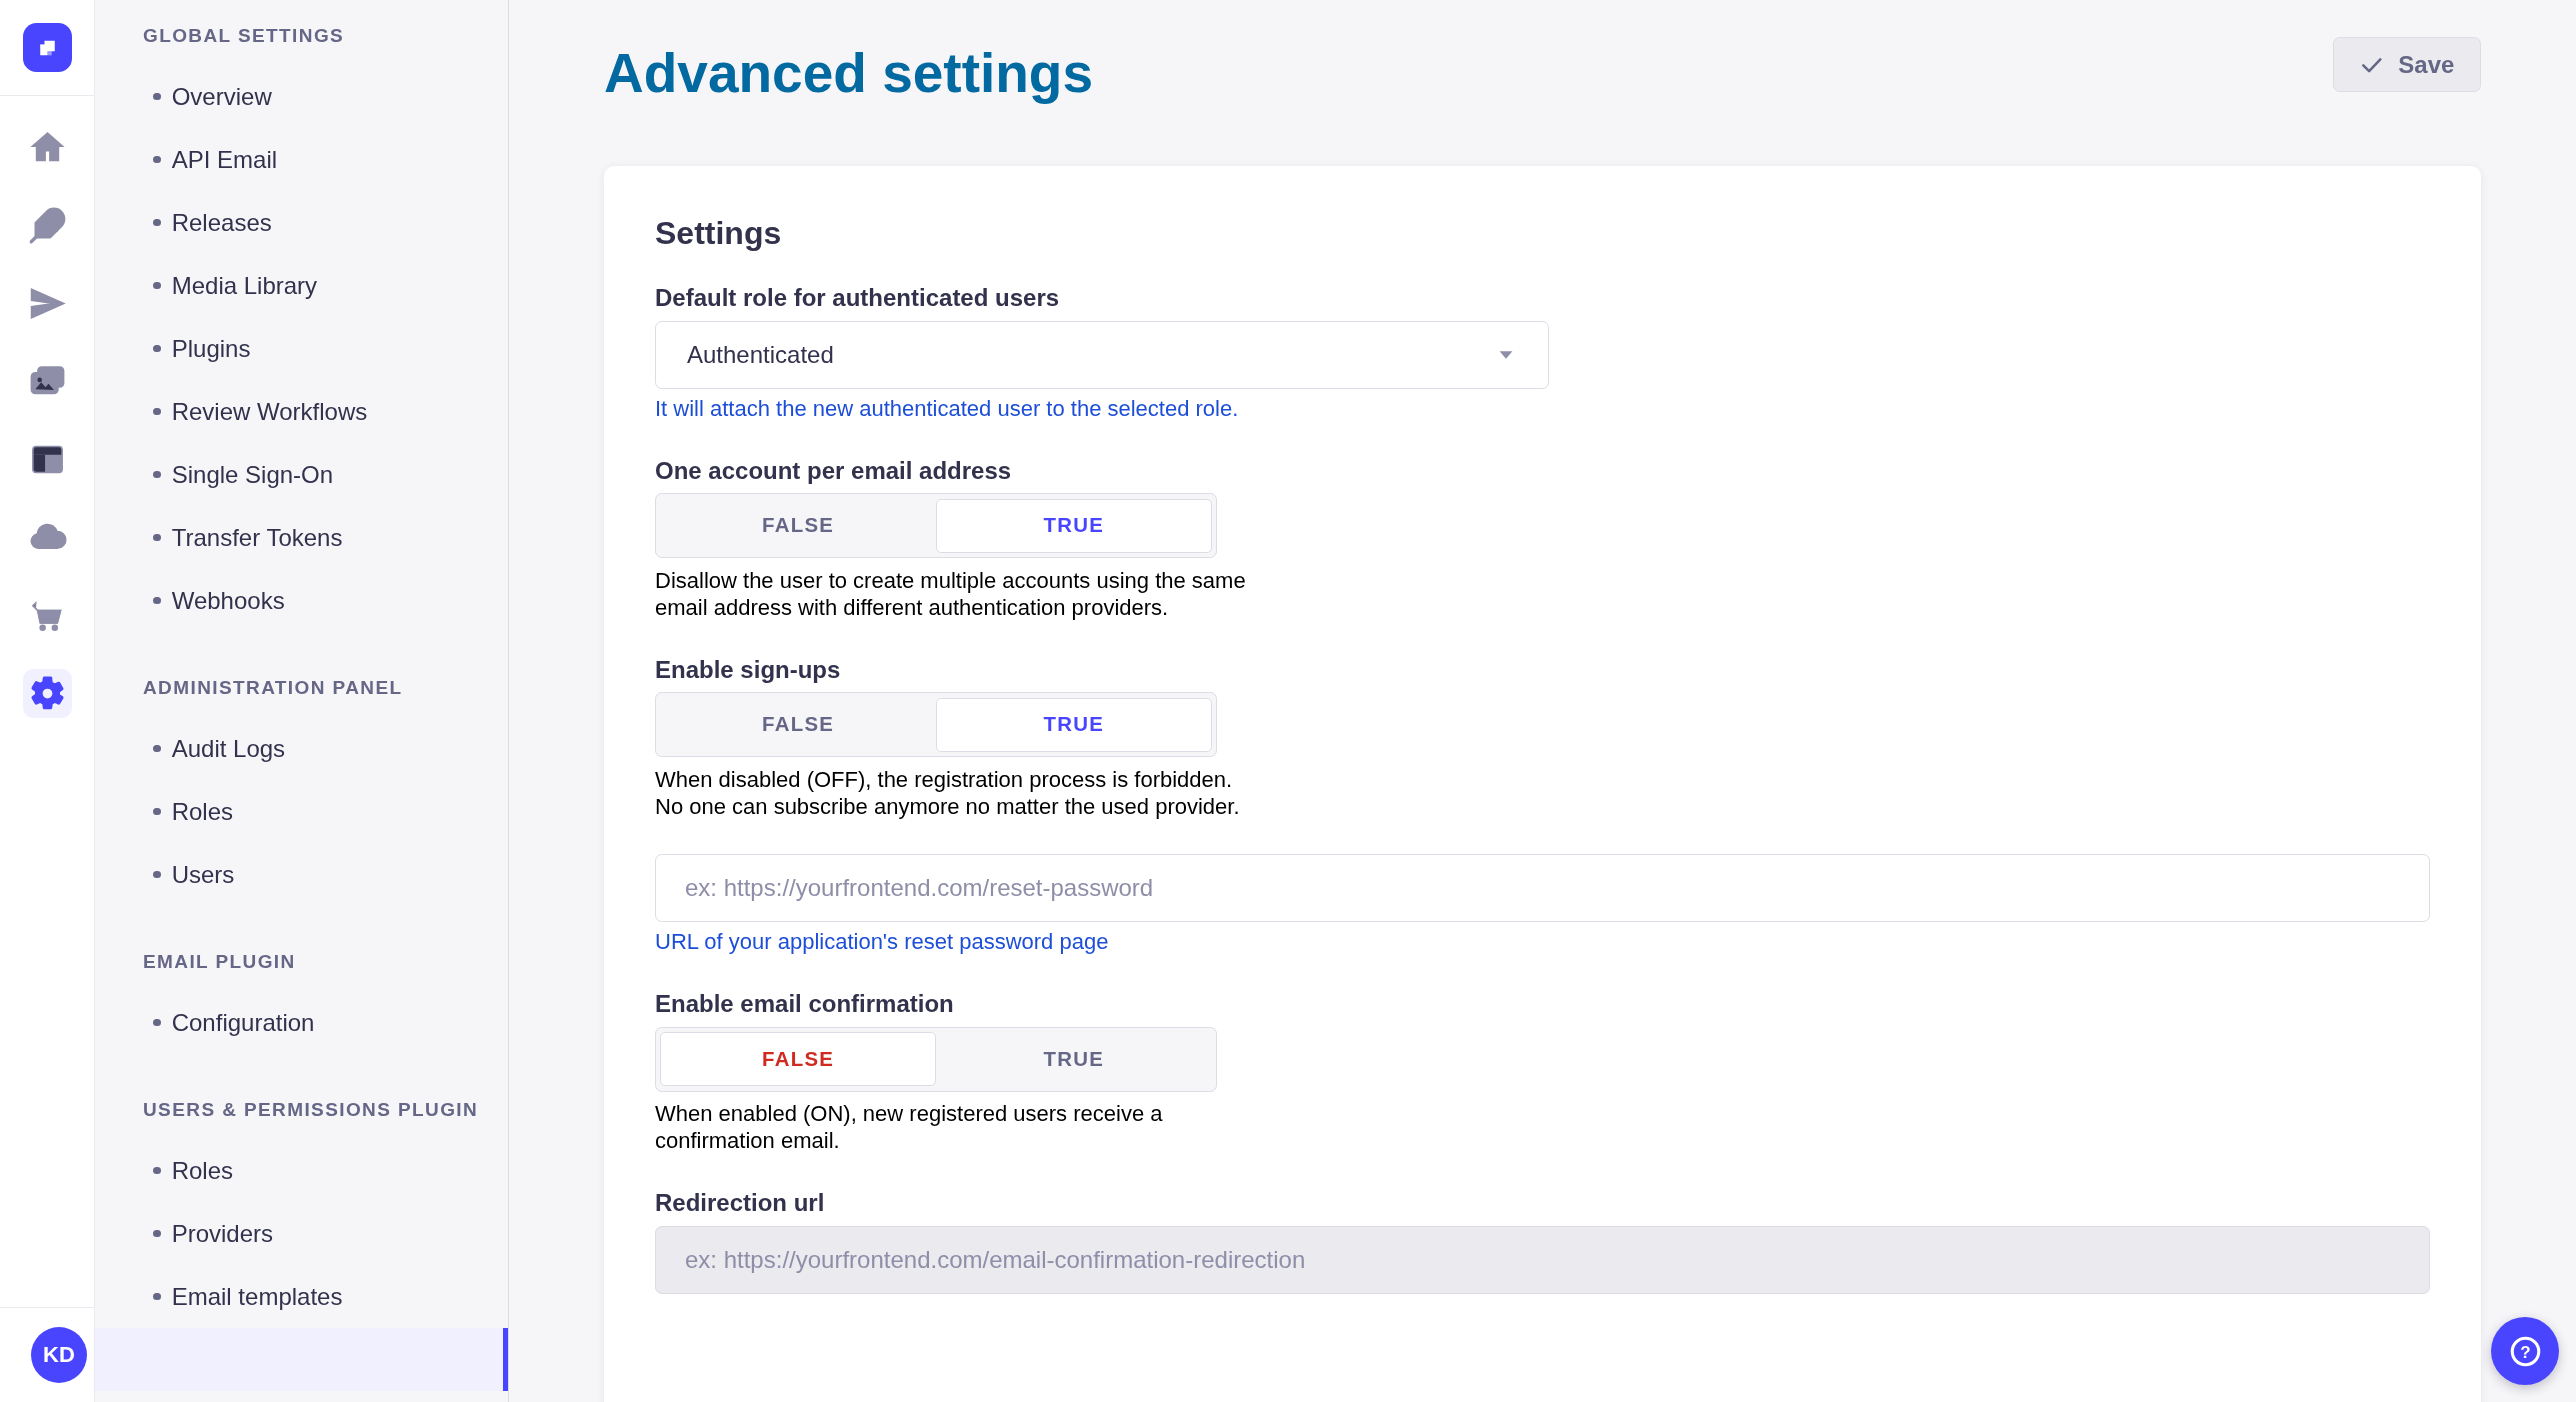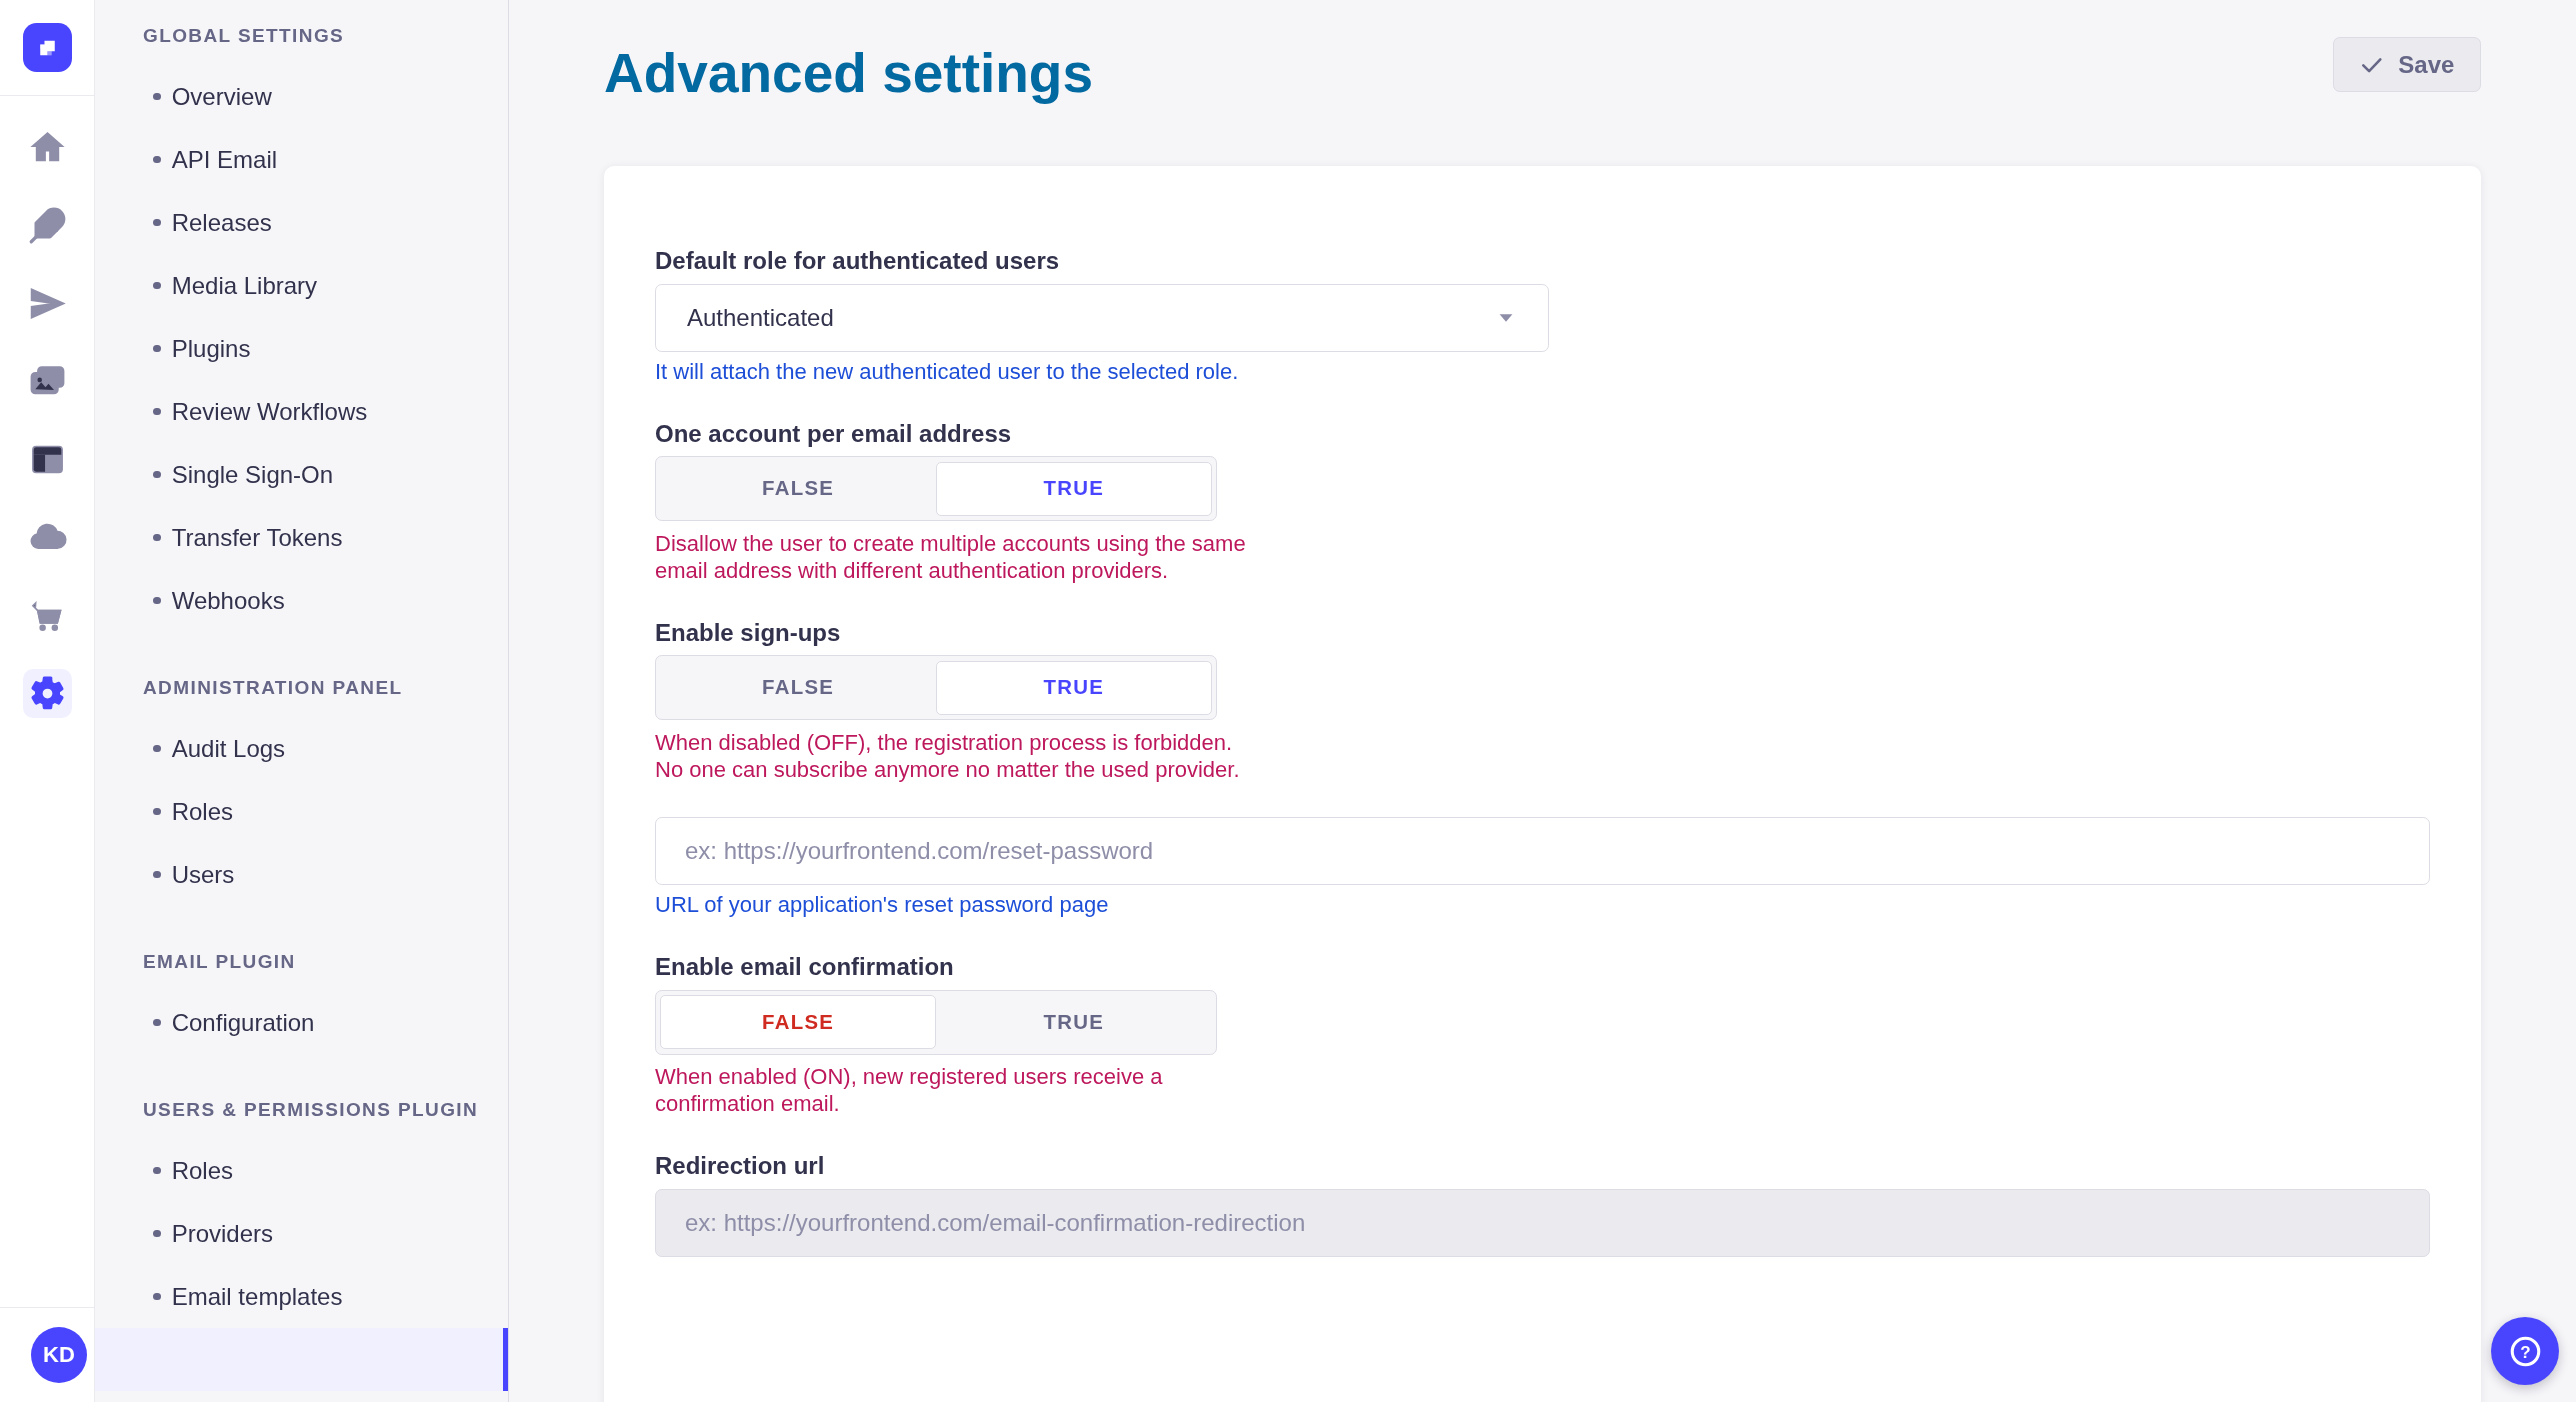--- a/index.html
+++ b/index.html
@@ -86,21 +86,21 @@
     height: 1278px;
   }
   .card h2 { font-size: 32px; line-height: 37px; font-weight: 700; margin-bottom: 17px; }
 
   .field { margin-top: 34px; }
   .field-label {
     display: block; font-size: 24px; line-height: 29px; font-weight: 700;
     color: #32324D; margin-bottom: 8.5px;
   }
   .hint { margin-top: 7.7px; font-size: 22px; line-height: 25.6px; color: #1d4ed8; }
-  .desc { margin-top: 8.5px; width: 596px; font-size: 22px; line-height: 27px; color: #be185d; }
+  .desc { margin-top: 8.5px; width: 596px; font-size: 22px; line-height: 27px; color: #000000; }
 
   .select {
     width: 894px; height: 68px; background: #fff; border: 0.9px solid #DCDCE4;
     border-radius: 6.8px; display: flex; align-items: center; justify-content: space-between;
     padding: 0 31px; font-size: 24px; color: #32324D; cursor: pointer;
   }
   .select svg { width: 22px; height: 22px; fill: #8E8EA9; }
 
   .toggle {
     width: 562px; height: 65px; background: #F6F6F9; border: 0.9px solid #DCDCE4;
@@ -294,20 +294,21 @@
     <h1 class="page-title">Advanced settings</h1>
     <button class="save-btn">
       <svg viewBox="0 0 24 24" fill="none" stroke="#666687" stroke-width="2.4" stroke-linecap="round" stroke-linejoin="round">
         <polyline points="4,12.5 9.5,18 20,7"></polyline>
       </svg>
       <span>Save</span>
     </button>
   </div>
 
   <section class="card">
+    <h2>Settings</h2>
 
     <div class="field" style="margin-top:31px">
       <label class="field-label">Default role for authenticated users</label>
       <div class="select">
         <span>Authenticated</span>
         <svg viewBox="0 0 24 24">
           <polygon points="5,8 19,8 12,16"></polygon>
         </svg>
       </div>
       <p class="hint">It will attach the new authenticated user to the selected role.</p>

